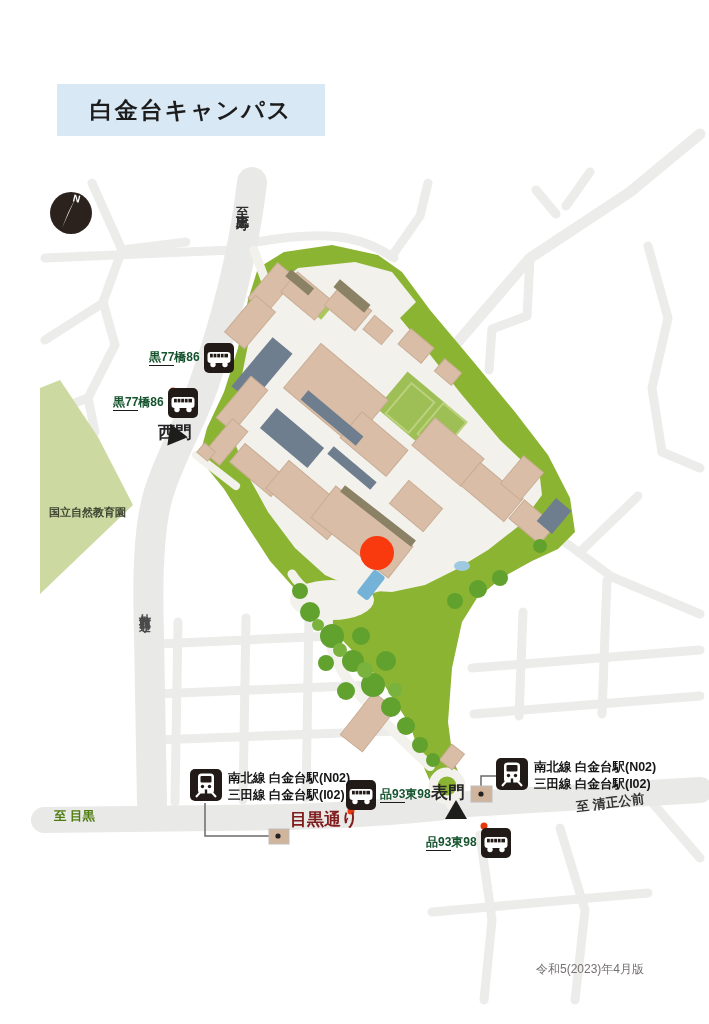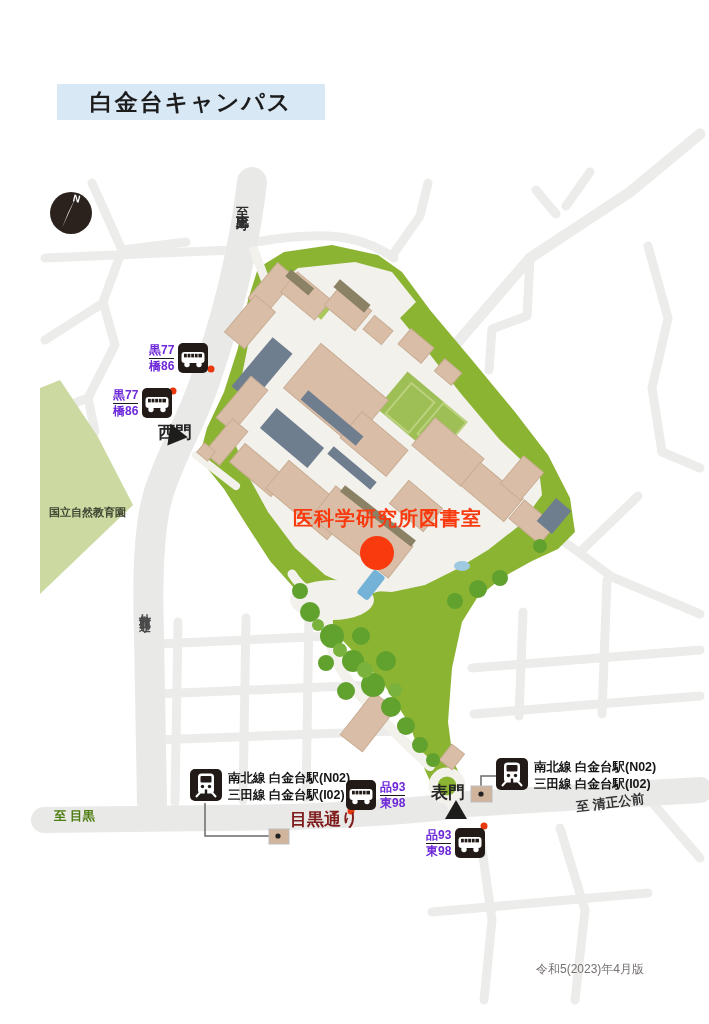--- a/index.html
+++ b/index.html
@@ -3,21 +3,21 @@
 <meta charset="utf-8">
 <style>
   html,body{margin:0;padding:0;background:#ffffff;}
   #stage{
     position:relative;width:709px;height:1024px;overflow:hidden;background:#ffffff;
     font-family:"Liberation Sans","DejaVu Sans",sans-serif;color:#1f1f1f;
   }
   #map-svg{position:absolute;left:0;top:0;z-index:1;}
   .ov{position:absolute;z-index:5;}
   
-  .title-box{left:57px;top:84px;width:268px;height:36px;background:#d9e8f5;
+  .title-box{left:57px;top:84px;width:268px;height:52px;background:#d9e8f5;
     display:flex;align-items:center;justify-content:center;}
   .title-box span{font-size:23px;font-weight:bold;letter-spacing:2px;color:#1c1c1c;}
   
   .scale{left:48px;top:149px;width:168px;height:26px;font-size:12px;color:#141414;}
   .scale .lblrow{position:relative;height:15px;border-bottom:1.6px solid #141414;}
   .scale .lblrow span{position:absolute;top:-1px;}
   .scale .l0{left:0;} .scale .l50{left:66px;} .scale .l100{left:140px;}
   .scale .bar{display:flex;align-items:flex-start;}
   .scale .seg1{width:78px;height:5px;background:#141414;}
   .scale .seg2{width:90px;height:3px;background:#141414;}
@@ -40,21 +40,21 @@
   
   .gate-lab{font-size:17px;font-weight:bold;color:#262626;}
   .gw-lab{left:130px;top:421px;margin-left:28px;} .gm-lab{left:431px;top:781px;}
   .tri{width:0;height:0;border-left:11px solid transparent;border-right:11px solid transparent;border-bottom:19px solid #1d1d1b;}
   .gw-tri{left:163px;top:423px;transform:rotate(-22deg);}
   .gm-tri{left:445px;top:800px;}
   
   .stop{display:flex;align-items:center;gap:4px;}
   .stop-a{left:149px;top:343px;} .stop-b{left:113px;top:388px;}
   .stop-c{left:346px;top:780px;} .stop-d{left:426px;top:828px;}
-  .route{display:flex;flex-direction:column;font-size:12px;font-weight:bold;line-height:1.2;color:#6d28d9;width:max-content;}
+  .route{display:flex;font-size:12px;font-weight:bold;line-height:1.2;color:#14532d;width:max-content;}
   .route .r1{border-bottom:1.6px solid #1a1a1a;}
   .sticon{display:block;}
   .station{display:flex;align-items:flex-start;gap:6px;}
   .station-l{left:190px;top:769px;} .station-r{left:496px;top:758px;}
   .stlines{display:flex;flex-direction:column;font-size:12.5px;font-weight:bold;line-height:1.35;color:#161616;white-space:nowrap;padding-top:1px;}
 </style>
 </head>
 <body>
 
 <div id="stage">
@@ -223,21 +223,20 @@
   </div>
 
   <div class="ov vtext ebisu">至 恵比寿</div>
   <div class="ov vtext gaien">外苑西通り</div>
   <div class="ov lab tomeguro">至 目黒</div>
   <div class="ov lab megurodori">目黒通り</div>
   <div class="ov lab kiyomasa">至 清正公前</div>
 
   <div class="ov lab park-lab">国立自然教育園</div>
 
-  <div class="ov lab dest-lab">医科学研究所図書室</div>
   <div class="ov dest-marker"></div>
 
   <div class="ov lab gate-lab gw-lab">西門</div>
   <div class="ov tri gw-tri"></div>
   <div class="ov lab gate-lab gm-lab">表門</div>
   <div class="ov tri gm-tri"></div>
 
   <div class="ov stop stop-a">
     <div class="route">
       <span class="r1">黒77</span>

